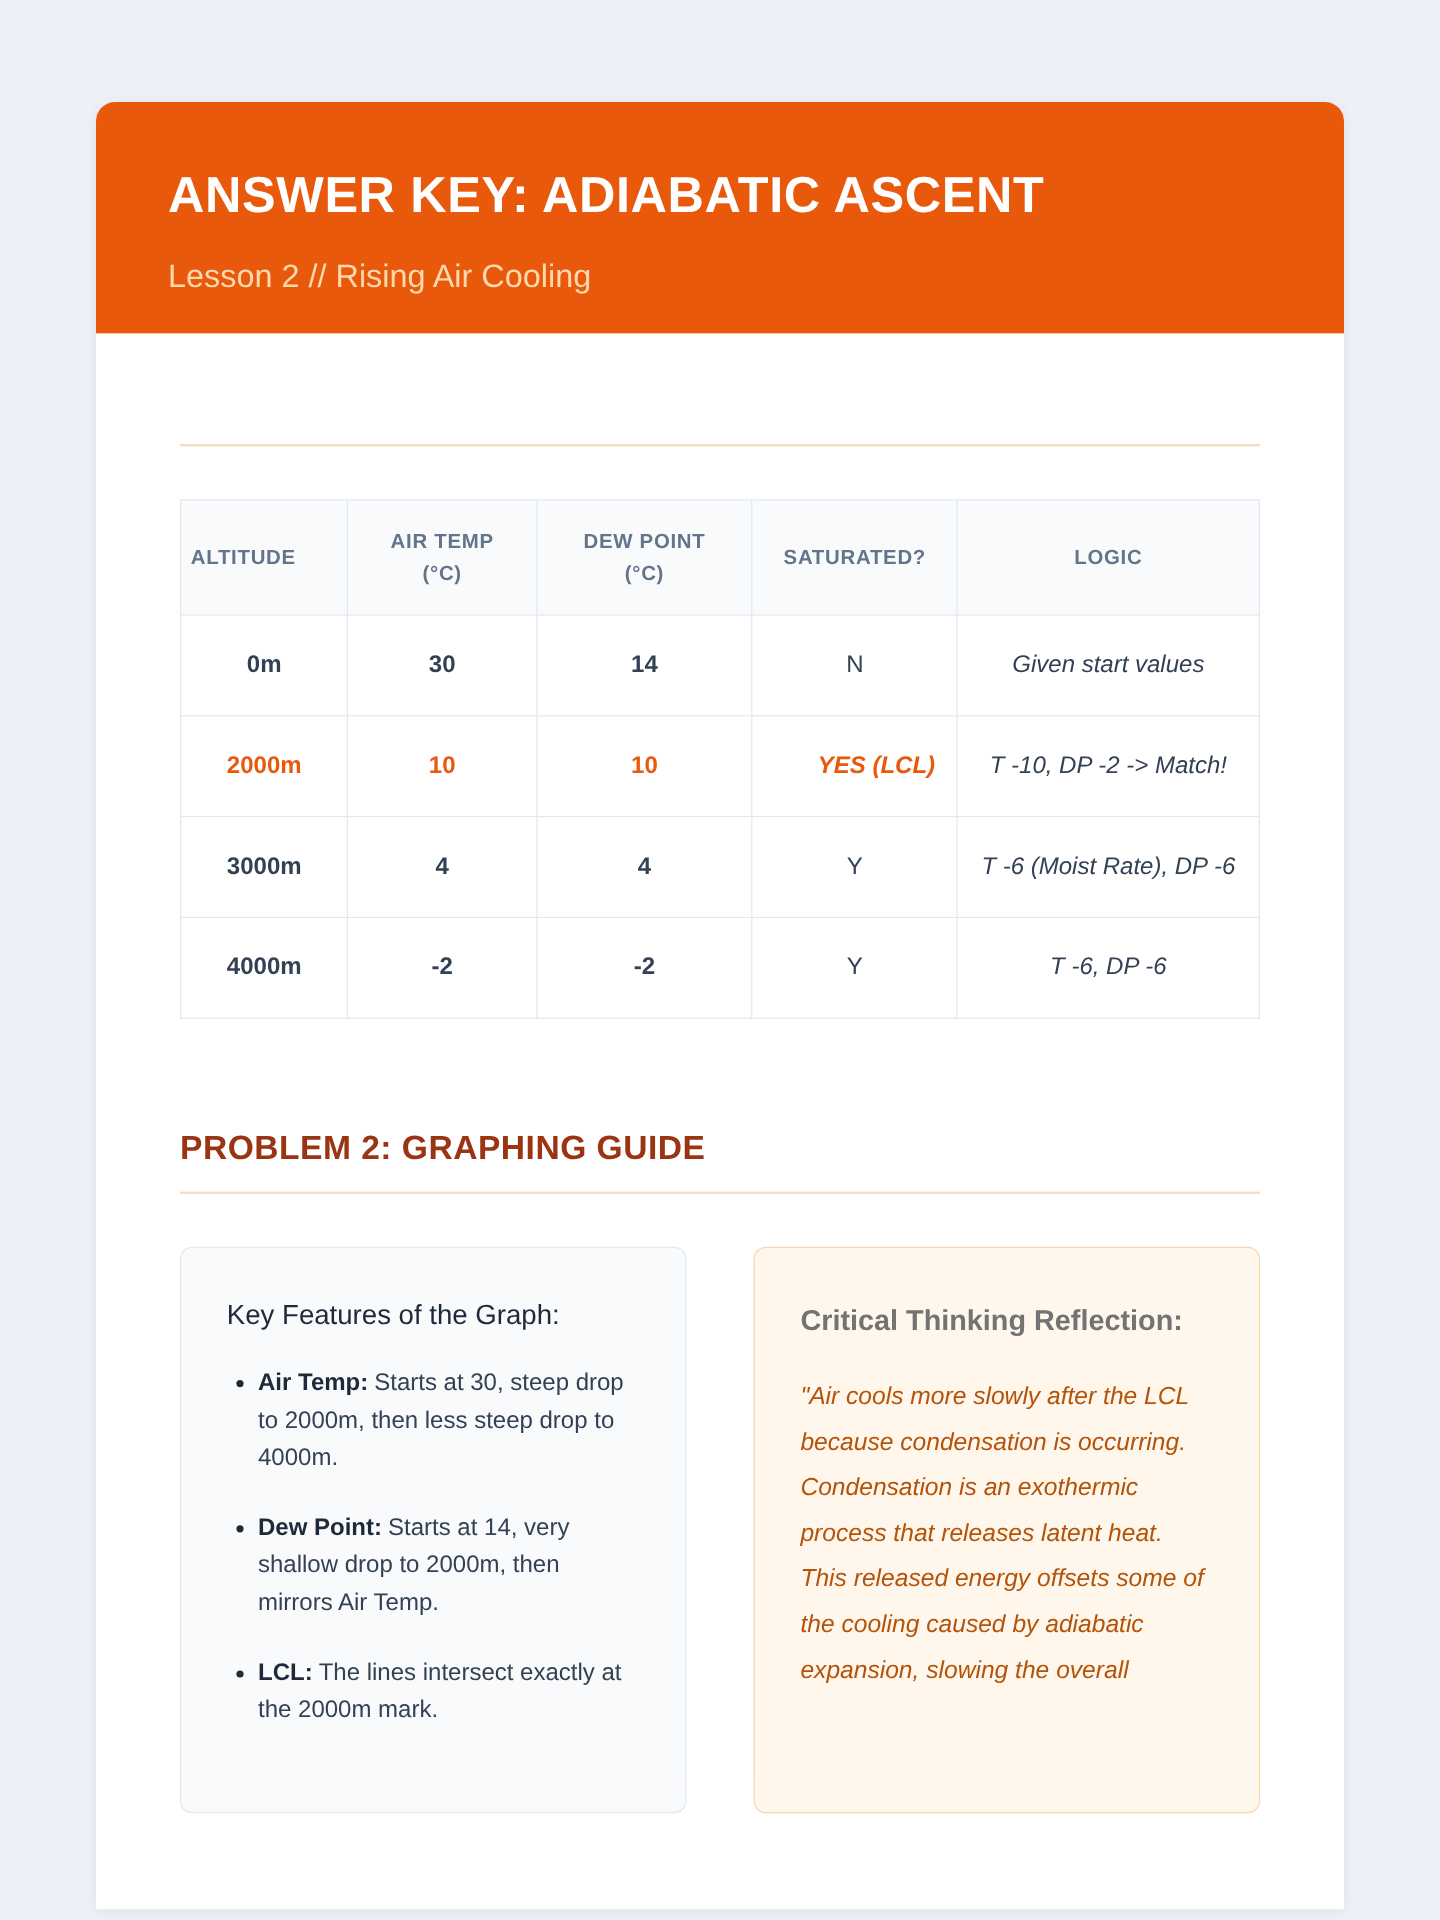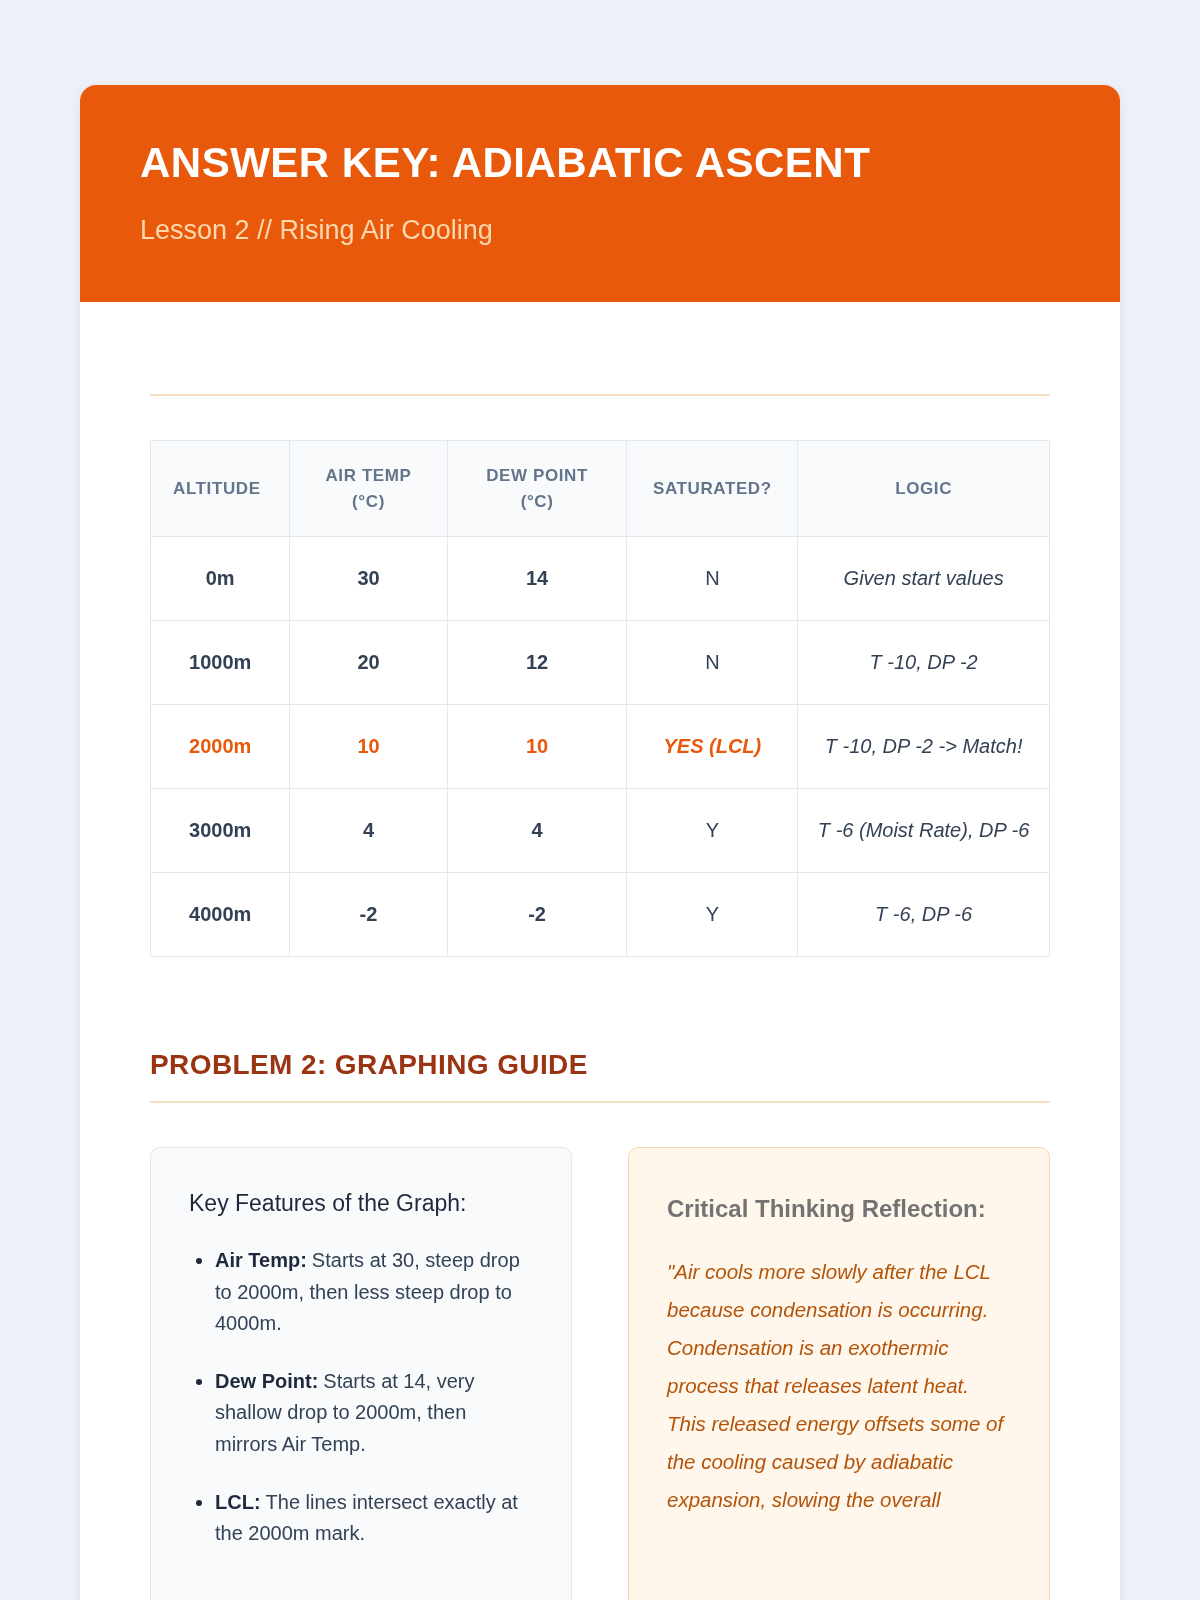--- a/index.html
+++ b/index.html
@@ -11,21 +11,21 @@
   .card {
     width:1040px;
     margin:85px auto 0;
     border-radius:16px 16px 0 0;
     background:#ffffff;
     box-shadow:0 2px 10px rgba(30,41,59,0.08);
     overflow:hidden;
   }
   .card-header {
     background:#e8590c;
-    padding:54px 60px 56px;
+    padding:54px 60px 32px;
   }
   .page-title {
     color:#ffffff;
     font-size:42px;
     font-weight:800;
     letter-spacing:0.5px;
   }
   .page-subtitle {
     color:#ffd9ae;
     font-size:27px;
@@ -52,21 +52,21 @@
   .ans-table th, .ans-table td { border:1px solid #e2e8f0; }
   .ans-table thead th {
     background:#f8fafc;
     color:#64748b;
     font-size:17px;
     font-weight:700;
     letter-spacing:0.6px;
     padding:22px 14px;
     text-align:center;
   }
-  .ans-table thead th.th-left { text-align:left; padding-left:22px; }
+  .ans-table thead th.th-left { text-align:left; padding-left:8px; }
   .th-line { display:block; line-height:1.5; }
   .ans-table tbody td {
     padding:26px 18px;
     font-size:20px;
     text-align:center;
     color:#334155;
     background:#ffffff;
   }
   td.cell-alt {
     text-align:left;
@@ -83,20 +83,21 @@
     font-size:19.5px;
     line-height:1.55;
   }
   tr.row-highlight td.cell-alt,
   tr.row-highlight td.cell-num { color:#e8590c; }
   tr.row-highlight td.cell-sat {
     color:#e8590c;
     font-weight:700;
     font-style:italic;
     font-size:20px;
+    text-align:right;
   }
 
   
   .twocol {
     display:grid;
     grid-template-columns:1fr 1fr;
     gap:56px;
   }
   .box-key {
     background:#f8fafc;
@@ -185,27 +186,20 @@
             </th>
           </tr>
         </thead>
         <tbody>
           <tr>
             <td class="cell-alt">0m</td>
             <td class="cell-num">30</td>
             <td class="cell-num">14</td>
             <td class="cell-sat">N</td>
             <td class="cell-logic">Given start values</td>
-          </tr>
-          <tr>
-            <td class="cell-alt">1000m</td>
-            <td class="cell-num">20</td>
-            <td class="cell-num">12</td>
-            <td class="cell-sat">N</td>
-            <td class="cell-logic">T -10, DP -2</td>
           </tr>
           <tr class="row-highlight">
             <td class="cell-alt">2000m</td>
             <td class="cell-num">10</td>
             <td class="cell-num">10</td>
             <td class="cell-sat">YES (LCL)</td>
             <td class="cell-logic">T -10, DP -2 -&gt; Match!</td>
           </tr>
           <tr>
             <td class="cell-alt">3000m</td>

